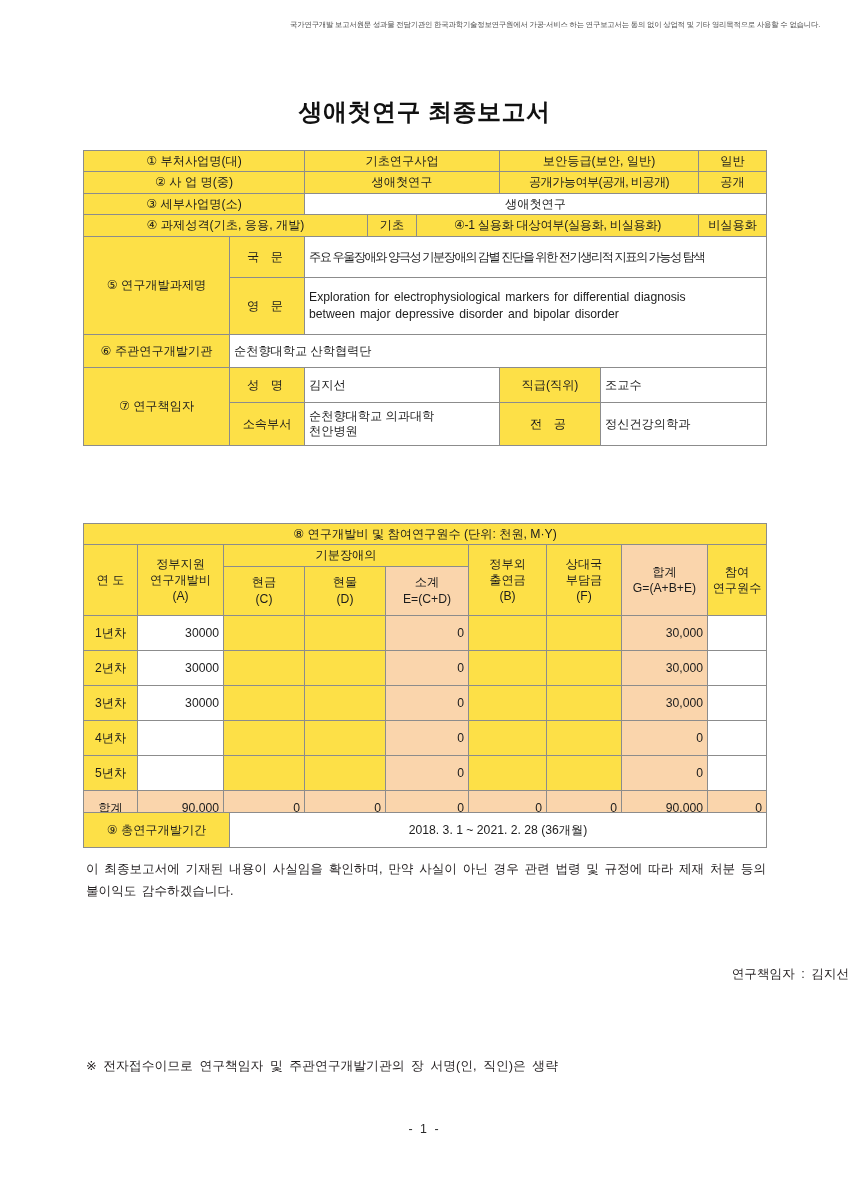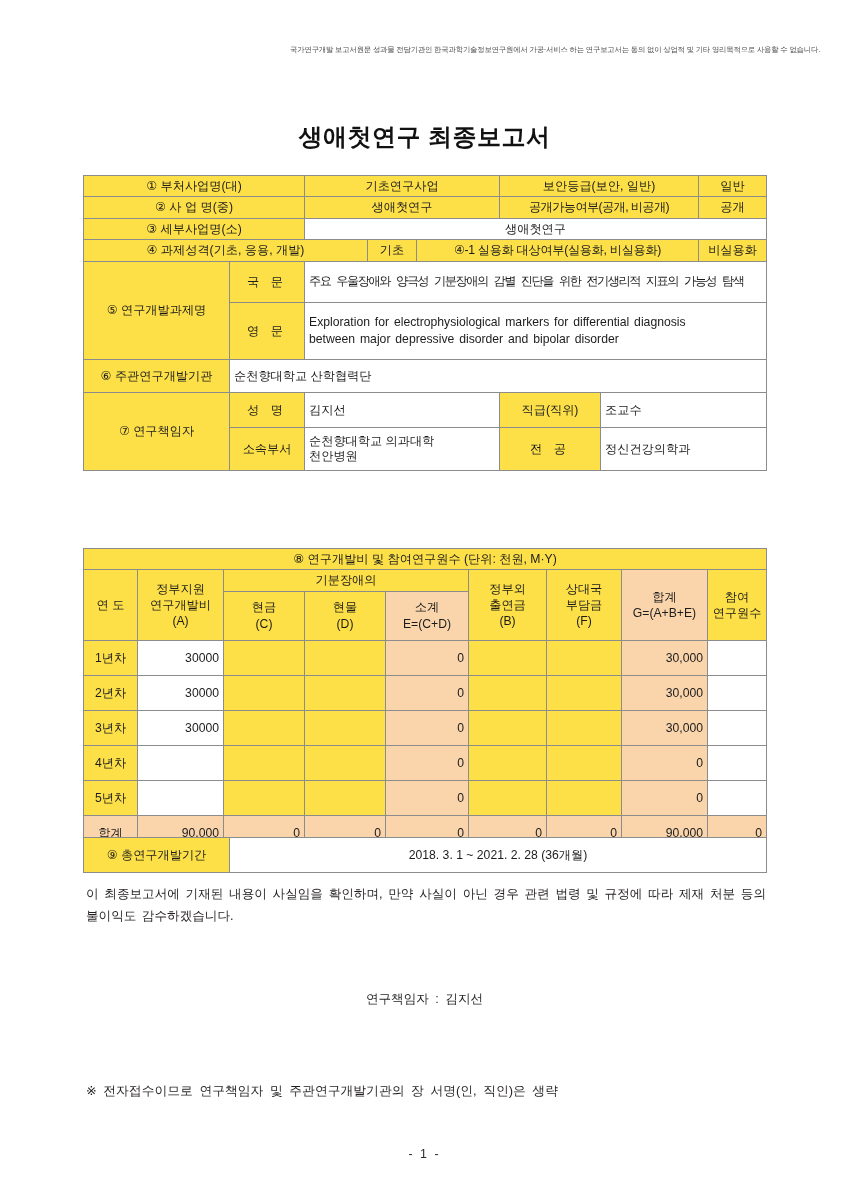--- a/index.html
+++ b/index.html
@@ -14,21 +14,20 @@
     color: #231f20;
     position: relative;
     overflow: hidden;
   }
   .page {
     position: relative;
     width: 849px;
     height: 852px;
     box-sizing: border-box;
     padding: 16px;
-    margin-top: 25px;
   }
 
   
   .top-notice {
     position: absolute;
     top: 20px;
     left: 80px;
     width: 740px;
     text-align: right;
     font-size: 7.4px;
@@ -76,21 +75,20 @@
   .l { text-align: left; }
   .r { text-align: right; }
   .sp { letter-spacing: 4px; }
   .nowrap { white-space: nowrap; }
 
   .kor-title-cell {
     font-size: 12.2px;
     letter-spacing: -1.45px;
     white-space: nowrap;
     padding-left: 4px;
-    font-family: Liberation Mono, monospace;
   }
   .eng-title-cell {
     font-size: 12.6px;
     line-height: 1.55;
     padding-left: 4px;
     word-spacing: 1.5px;
   }
 
   
   .tbl-budget {
@@ -137,21 +135,21 @@
 
   .sig-line {
     position: absolute;
     width: 849px;
     left: 0;
     text-align: center;
     font-size: 12.6px;
     word-spacing: 3px;
   }
   .sig-date { top: 928px; letter-spacing: 1.5px; }
-  .sig-pi   { top: 966px; }
+  .sig-pi   { top: 966px; text-align: right; }
   .sig-org  { top: 1002px; }
 
   .minister-wrap {
     position: absolute;
     top: 1028px;
     left: 86px;
     width: 680px;
     border-bottom: 1.6px solid #303030;
     padding-bottom: 2px;
   }

